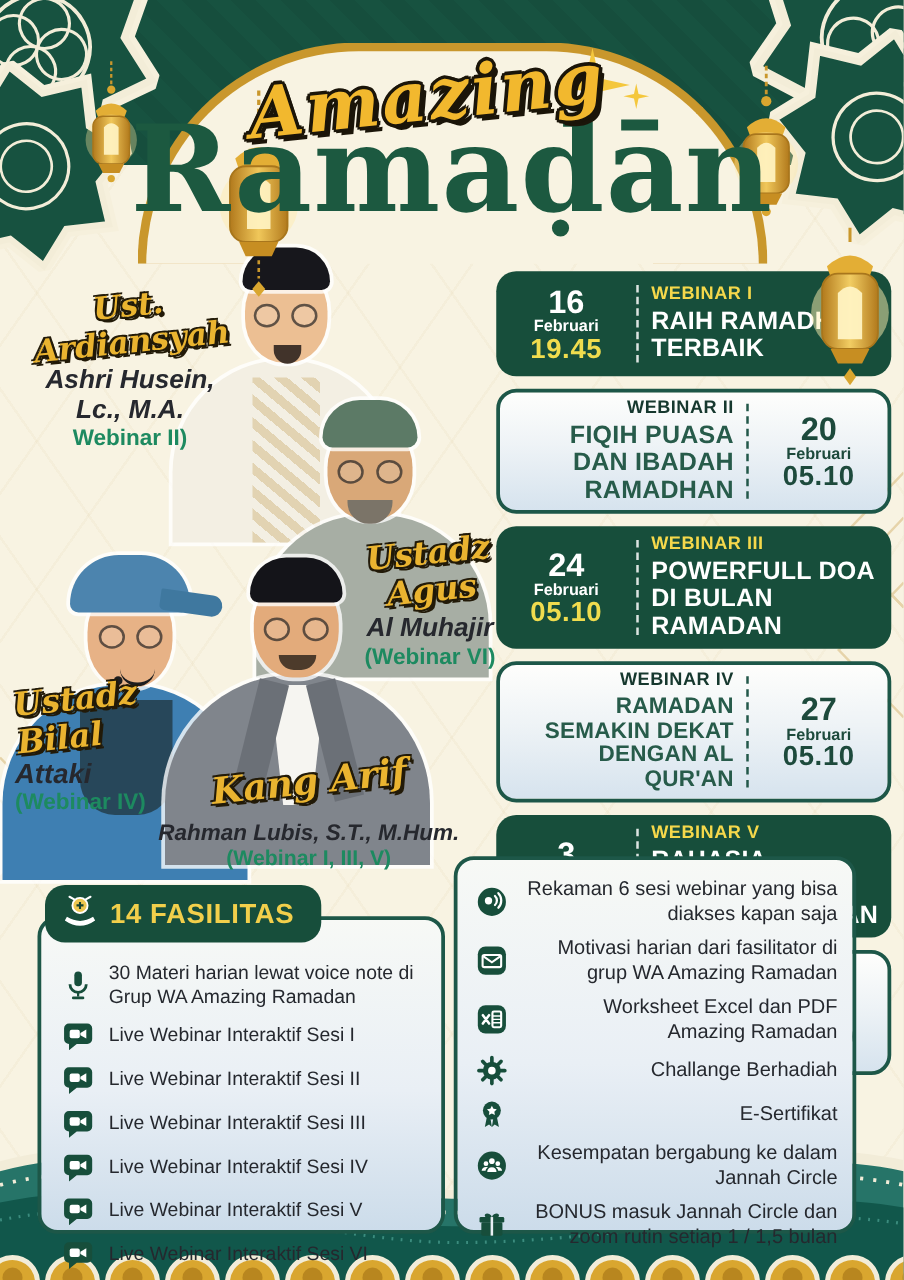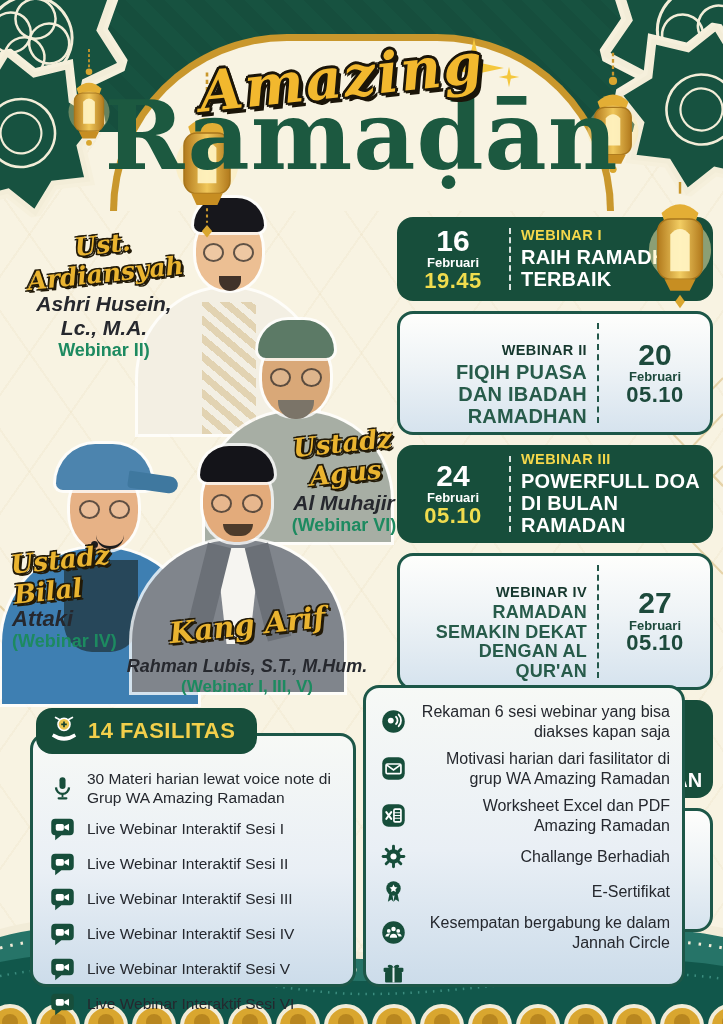--- a/index.html
+++ b/index.html
@@ -44,35 +44,35 @@
   .sp-name{font-weight:bold;font-style:italic;color:#26282e;line-height:1.15;}
   .sp-web{font-weight:bold;color:#1d8a60;}
 
   
   .cards{position:absolute;left:397px;top:217px;width:316px;display:flex;flex-direction:column;gap:10px;z-index:6;}
   .wcard{display:flex;border-radius:16px;align-items:stretch;}
   .wcard.dark{background:#174e3b;color:#fff;min-height:68px;padding:7px 10px;}
   .wcard.light{background:linear-gradient(180deg,#fefefc 0%,#eef3f6 45%,#d6e3ee 100%);
     border:3px solid #1d5748;min-height:58px;padding:5px 9px;}
   .wdate{width:92px;flex:0 0 92px;display:flex;flex-direction:column;justify-content:center;align-items:center;line-height:1.02;}
-  .wday{font-size:30px;font-weight:800;}
+  .wday{font-size:26px;font-weight:800;}
   .wmonth{font-size:13px;font-weight:600;}
   .wtime{font-size:22px;font-weight:800;letter-spacing:.5px;}
   .dark .wtime{color:#f0dc4e;}
   .light .wdate{color:#1d4a3c;}
   .vdash{width:0;border-left:2.5px dashed rgba(255,255,255,.85);margin:4px 10px;}
   .light .vdash{border-color:#23584a;}
   .wcontent{flex:1;display:flex;flex-direction:column;justify-content:center;line-height:1.1;}
   .wlabel{font-size:14.5px;font-weight:800;letter-spacing:.4px;margin-bottom:2px;}
   .dark .wlabel{color:#f5d84b;}
   .light .wlabel{color:#16382e;}
   .wtitle{font-size:20px;font-weight:800;letter-spacing:.2px;}
   .dark .wtitle{color:#ffffff;}
   .light .wtitle{color:#275b4a;}
-  .light .wcontent{text-align:right;margin-top:24px;}
+  .light .wcontent{text-align:right;}
   .wcard.c4 .wtitle{font-size:18px;}
 
   
   .fas-pill{position:absolute;left:36px;top:708px;height:46px;z-index:8;display:flex;align-items:center;gap:8px;
     background:#174e3b;border-radius:16px;padding:0 22px 0 12px;}
   .fas-pill .txt{color:#f2cf4b;font-size:22px;font-weight:800;letter-spacing:.5px;}
   .fcard{position:absolute;z-index:7;border:3px solid #1d5748;border-radius:16px;
     background:linear-gradient(180deg,#f7f9f6 0%,#e9eff5 55%,#ccdcea 100%);}
   .fcard.left{left:30px;top:733px;width:326px;height:254px;padding:34px 12px 8px 16px;box-sizing:border-box;}
   .fcard.right{left:363px;top:685px;width:322px;height:302px;padding:14px 12px 8px 14px;box-sizing:border-box;}
@@ -521,20 +521,21 @@
       <span class="ficon">
         <svg viewBox="0 0 24 24">
             <g fill="#174e3b">
               <rect x="4.5" y="10.5" width="15" height="9.5" rx="1"></rect>
               <rect x="3.2" y="6.8" width="17.6" height="3.9" rx="1"></rect>
               <path d="M12 6.6C10.5 3.4 6.3 3.9 7 6c.4 1.4 3 1.3 5 .6 2 .7 4.6.8 5-.6.7-2.1-3.5-2.6-5 .6z"></path>
             </g>
             <rect x="11.1" y="6.8" width="1.8" height="13.2" fill="#e9f0f4"></rect>
           </svg>
       </span>
+      <span class="ftext">BONUS masuk Jannah Circle dan zoom rutin setiap 1 / 1,5 bulan</span>
     </div>
   </div>
 
   <svg class="bottom-ornament" viewBox="0 0 723 140">
     <path d="M0,45 C120,12 230,66 361,68 C500,70 600,18 723,44 L723,140 L0,140 Z" fill="#f2ecd8"></path>
     <path d="M0,53 C120,21 230,73 361,75 C500,77 600,27 723,53 L723,140 L0,140 Z" fill="#267468"></path>
     <path d="M0,64 C120,33 230,84 361,86 C500,88 600,39 723,64" fill="none" stroke="#f2ecd8" stroke-width="3" stroke-dasharray="2.5 8"></path>
     <path d="M0,78 C140,50 260,96 361,97 C490,98 610,62 723,82 L723,140 L0,140 Z" fill="#11574b"></path>
     <path d="M0,92 C140,65 260,109 361,110 C490,111 610,77 723,95" fill="none" stroke="#3b8c7e" stroke-width="2.5" stroke-dasharray="1.5 6"></path>
     <g stroke="#f2ecd8" stroke-width="4" fill="#d9a62f">

